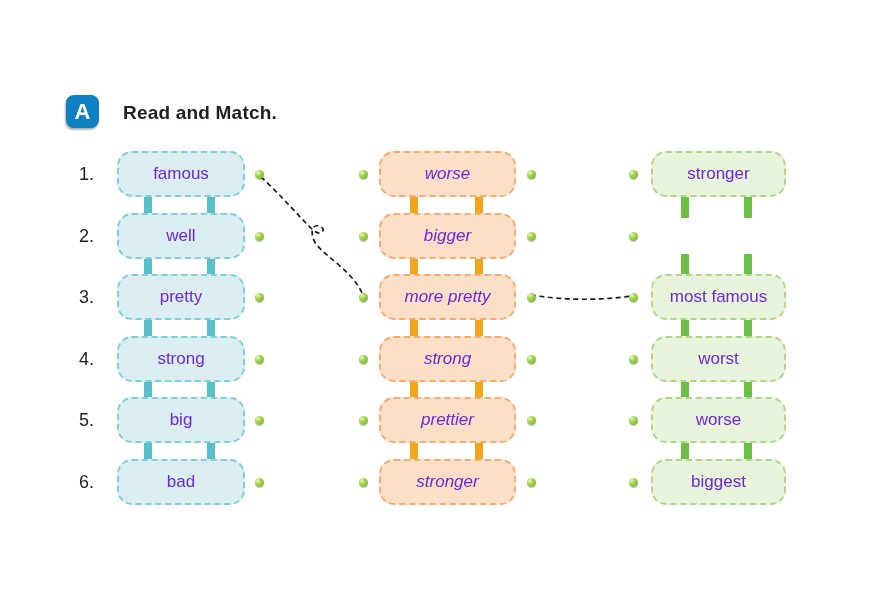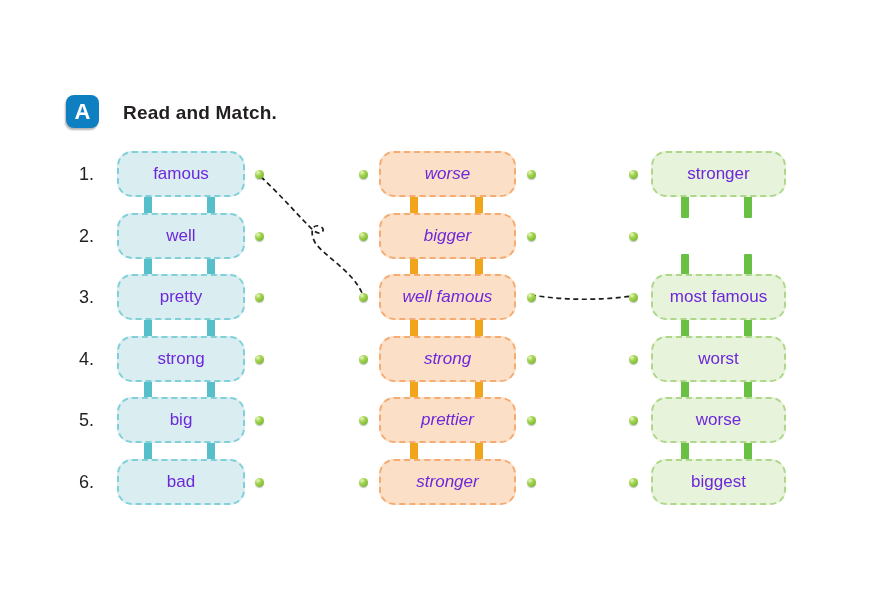--- a/index.html
+++ b/index.html
@@ -97,21 +97,21 @@
 
   <div class="box c1" style="top:151px">famous</div>
   <div class="box c1" style="top:213px">well</div>
   <div class="box c1" style="top:274px">pretty</div>
   <div class="box c1" style="top:336px">strong</div>
   <div class="box c1" style="top:397px">big</div>
   <div class="box c1" style="top:459px">bad</div>
 
   <div class="box c2" style="top:151px">worse</div>
   <div class="box c2" style="top:213px">bigger</div>
-  <div class="box c2" style="top:274px">well famous</div>
+  <div class="box c2" style="top:274px">more pretty</div>
   <div class="box c2" style="top:336px">strong</div>
   <div class="box c2" style="top:397px">prettier</div>
   <div class="box c2" style="top:459px">stronger</div>
 
   <div class="box c3" style="top:151px">stronger</div>
   <div class="box c3" style="top:274px">most famous</div>
   <div class="box c3" style="top:336px">worst</div>
   <div class="box c3" style="top:397px">worse</div>
   <div class="box c3" style="top:459px">biggest</div>
 

